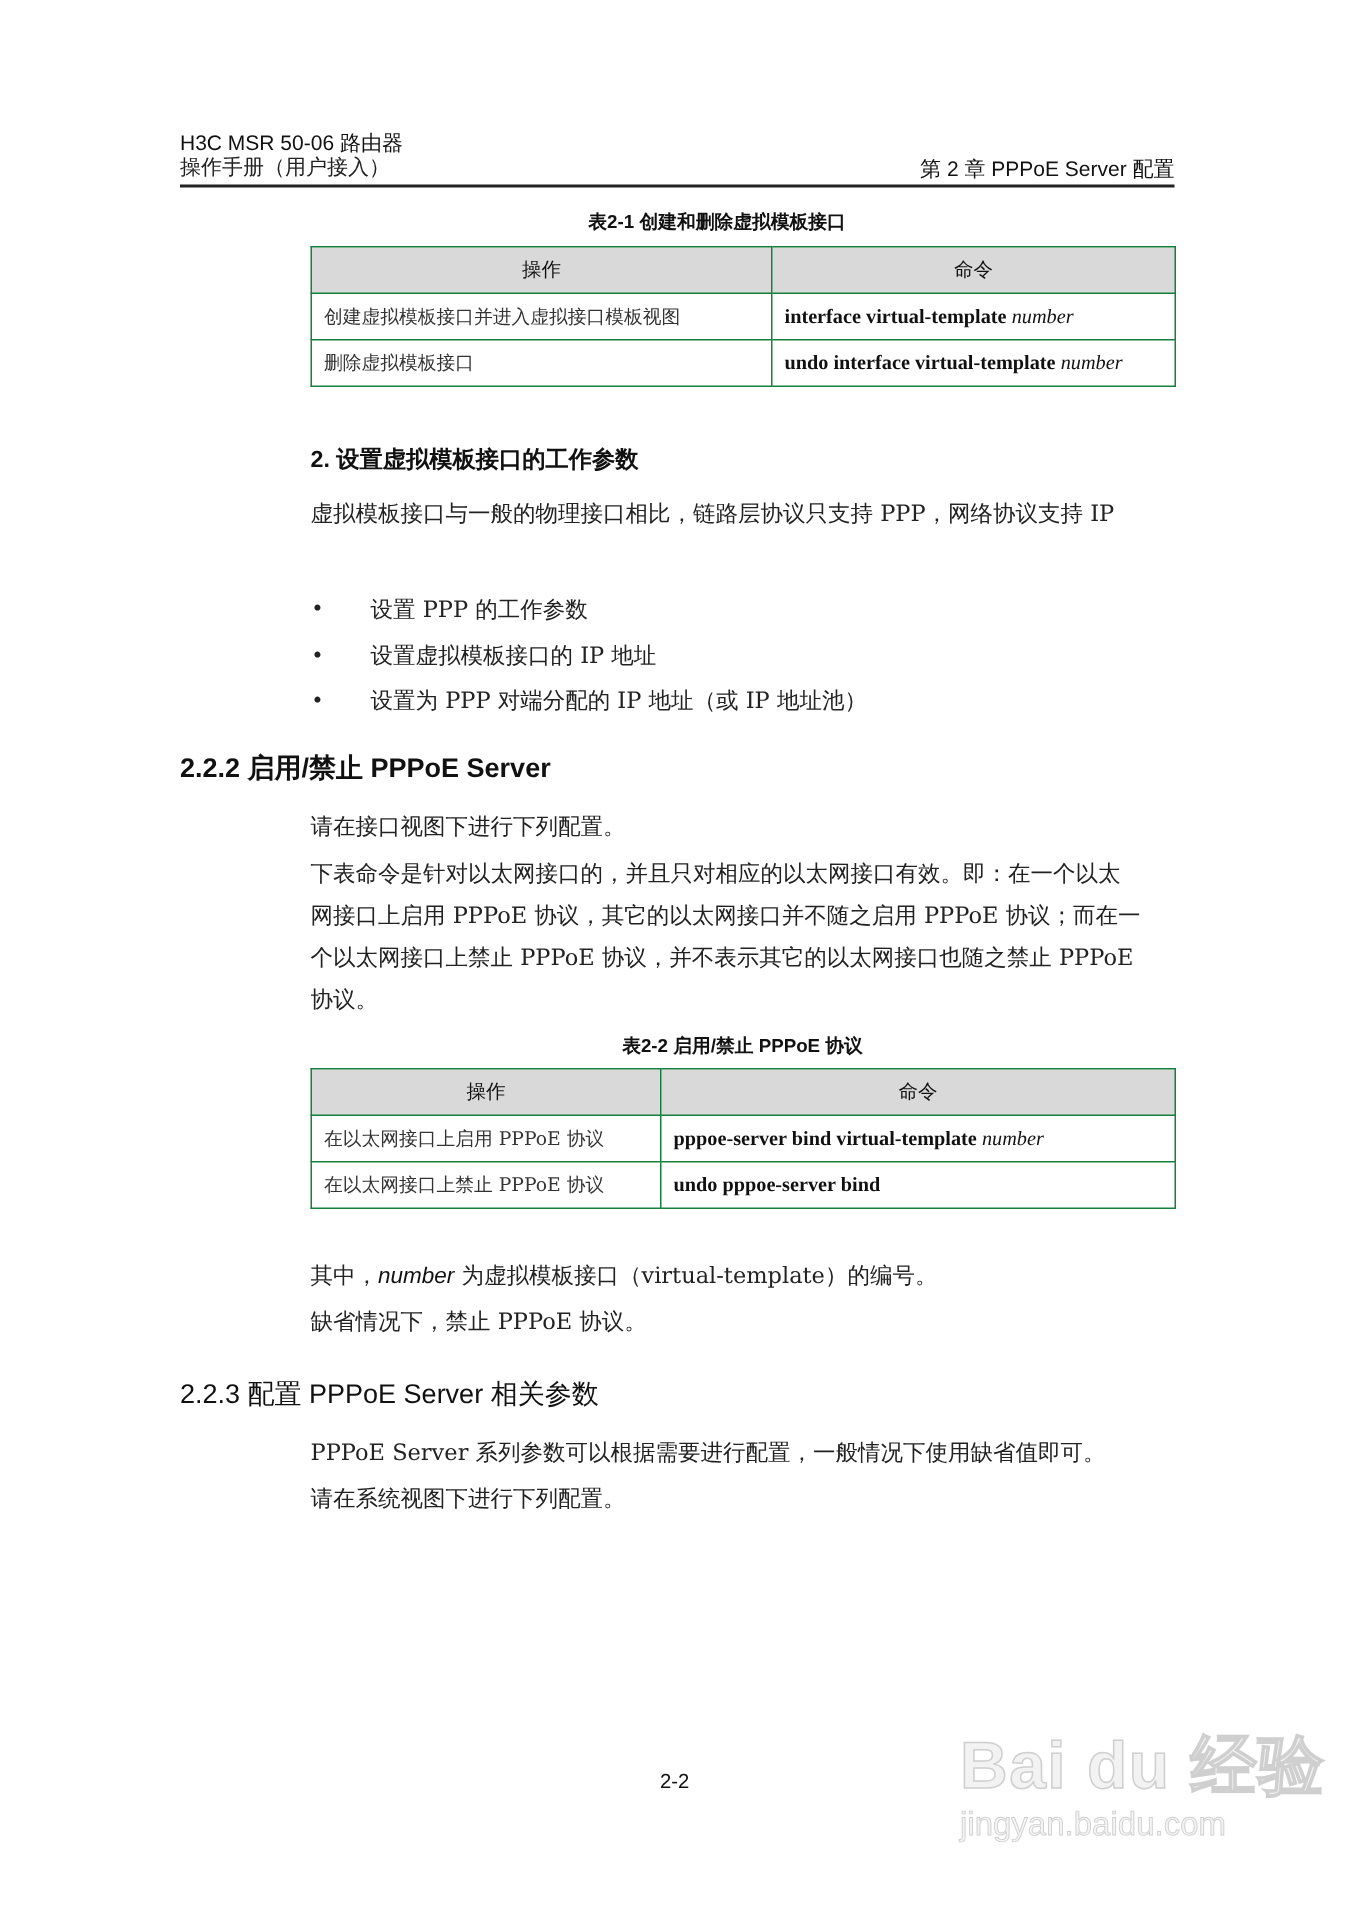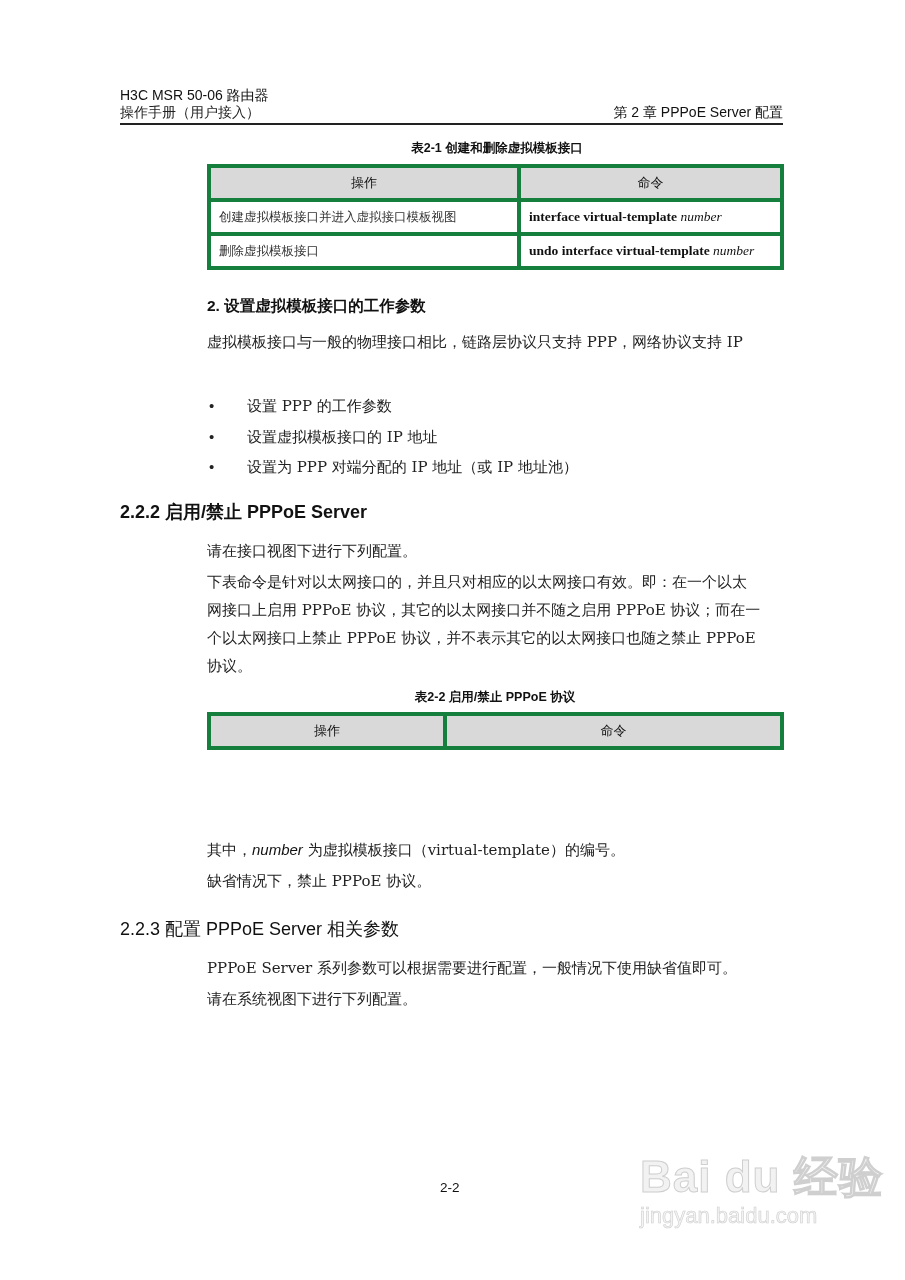--- a/index.html
+++ b/index.html
@@ -5,21 +5,21 @@
   html, body { margin:0; padding:0; }
   body { width:905px; height:1280px; background:#ffffff; position:relative; overflow:hidden;
          font-family:"Liberation Sans","DejaVu Sans",sans-serif; color:#111; }
   .abs { position:absolute; }
   .hdr-left1 { left:120px; top:87px; font-size:14px; line-height:17px; }
   .hdr-left2 { left:120px; top:104px; font-size:14px; line-height:17px; color:#222; font-family:"DejaVu Serif",serif; }
   .hdr-right { right:122px; top:104px; font-size:14px; line-height:17px; }
   .hdr-rule { left:120px; top:123px; width:663px; height:2px; background:#222; }
   .caption { font-size:12.5px; font-weight:bold; text-align:center; }
   table.doc { position:absolute; border-collapse:collapse; font-size:13px; }
-  table.doc td, table.doc th { border:4px solid #15803d; padding:0 8px; height:30px; vertical-align:middle; }
+  table.doc td, table.doc th { border:1px solid #15803d; padding:0 8px; height:30px; vertical-align:middle; }
   table.doc th { background:#d9d9d9; font-weight:normal; text-align:center; font-size:13px; }
   table.doc td.op { color:#333; font-family:"DejaVu Serif",serif; font-size:12.5px; }
   table.doc td.cmd { font-weight:bold; font-size:13.5px;font-family:Liberation Serif, serif; }
   table.doc td.cmd i { font-weight:normal; }
   .subhead { left:207px; top:296px; font-size:15.5px; font-weight:bold; }
   .para { font-size:15px; line-height:28px; font-family:"DejaVu Serif",serif; color:#222; }
   .para .lat { font-family:"Liberation Sans",sans-serif; color:#111; }
   .bullet { font-size:15px; line-height:20px; font-family:"DejaVu Serif",serif; color:#222; }
   .bullet .dot { position:absolute; left:-38px; top:0; font-family:"Liberation Sans",sans-serif; }
   .sec { left:120px; font-size:18px; color:#111; }
@@ -29,21 +29,21 @@
   .wm .small { font-size:22px; -webkit-text-stroke:0.6px #cfcfcf; color:#f4f4f4; margin-top:-4px; }
 </style>
 </head>
 <body>
 
 <div class="abs hdr-left1">H3C MSR 50-06 路由器</div>
 <div class="abs hdr-left2">操作手册（用户接入）</div>
 <div class="abs hdr-right">第 2 章  PPPoE Server 配置</div>
 <div class="abs hdr-rule"></div>
 
-<div class="abs caption" style="left:209px; width:576px; top:140px;">表2-1  创建和删除虚拟模板接口</div>
+<div class="abs caption" style="left:190px; width:576px; top:140px;">表2-1  创建和删除虚拟模板接口</div>
 <table class="doc" style="left:207px; top:164px; width:577px;">
   <tbody>
       <tr>
     <th style="width:290px;">操作</th>
     <th>命令</th>
   </tr>
   <tr>
     <td class="op">创建虚拟模板接口并进入虚拟接口模板视图</td>
     <td class="cmd"><span>interface virtual-template</span> <i>number</i></td>
   </tr>
@@ -80,20 +80,28 @@
   <div>协议。</div>
 </div>
 
 <div class="abs caption" style="left:207px; width:576px; top:689px;">表2-2  启用/禁止 PPPoE 协议</div>
 <table class="doc" style="left:207px; top:712px; width:577px;">
   <tbody>
       <tr>
     <th style="width:216px;">操作</th>
     <th>命令</th>
   </tr>
+  <tr>
+    <td class="op">在以太网接口上启用 PPPoE 协议</td>
+    <td class="cmd"><span>pppoe-server bind virtual-template</span> <i>number</i></td>
+  </tr>
+  <tr>
+    <td class="op">在以太网接口上禁止 PPPoE 协议</td>
+    <td class="cmd"><span>undo pppoe-server bind</span> <i></i></td>
+  </tr>
 </tbody>
   </table>
 
 <div class="abs para" style="left:207px; top:836px;">
   <span>其中，</span><i class="lat">number</i><span> 为虚拟模板接口（virtual-template）的编号。</span>
 </div>
 <div class="abs para" style="left:207px; top:867px;">缺省情况下，禁止 PPPoE 协议。</div>
 
 <div class="abs sec" style="top:917px;">2.2.3  配置 PPPoE Server 相关参数</div>
 <div class="abs para" style="left:207px; top:954px;">PPPoE Server 系列参数可以根据需要进行配置，一般情况下使用缺省值即可。</div>

